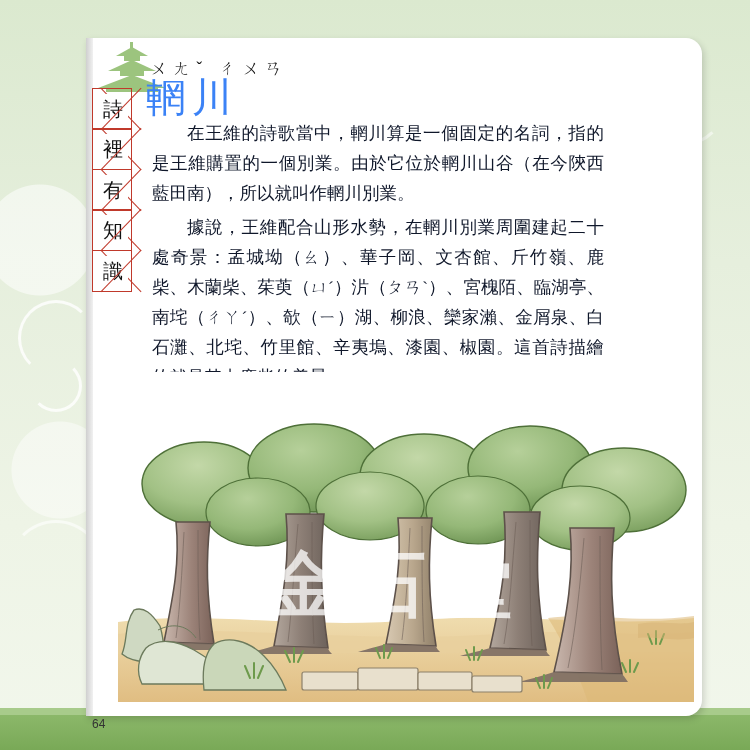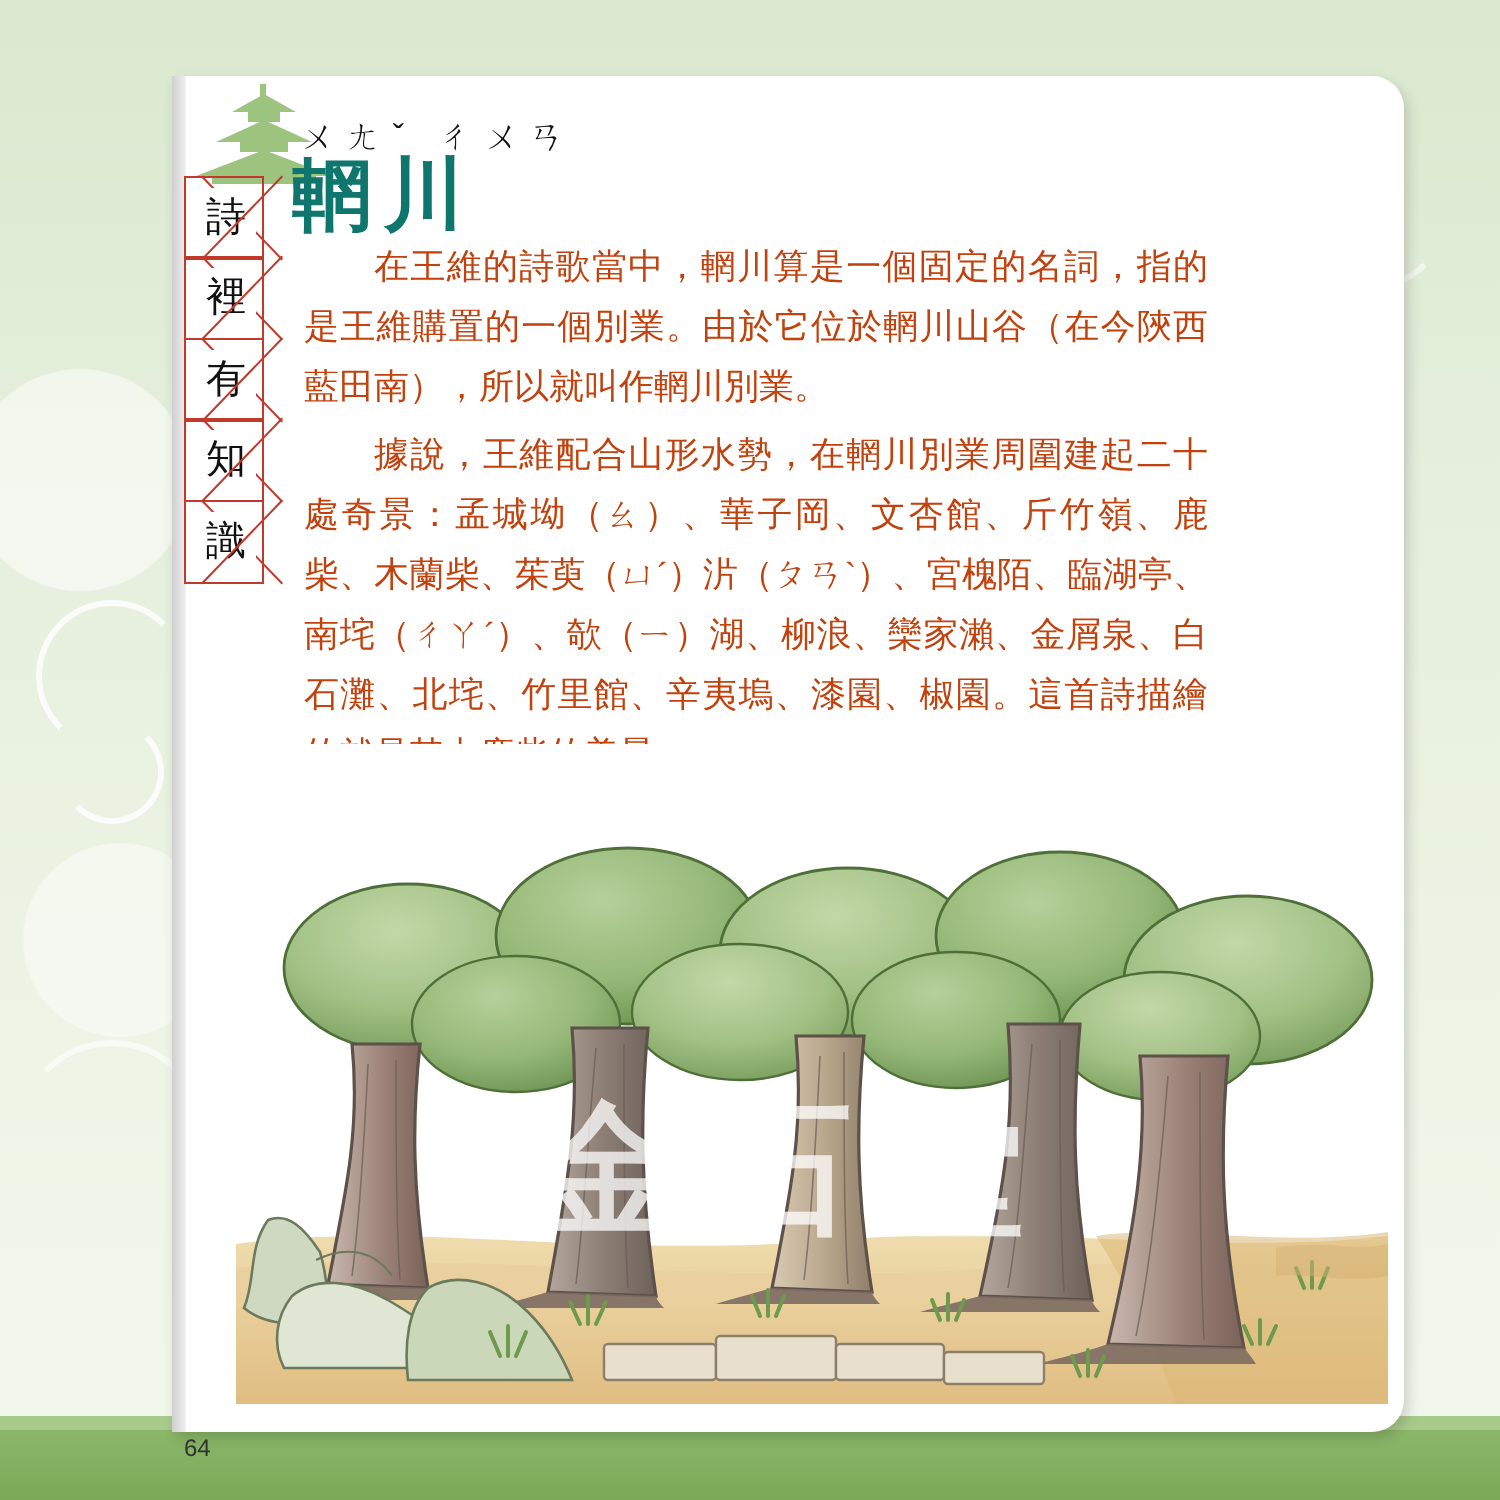--- a/index.html
+++ b/index.html
@@ -86,23 +86,23 @@
     font-size: 17px;
     color: #111;
     letter-spacing: 6px;
     height: 14px;
     line-height: 14px;
     margin-left: 4px;
     font-family: "Liberation Sans", sans-serif;
   }
   .title-main {
     font-size: 40px;
-    font-weight: bold;
+    font-weight: normal;
     letter-spacing: 6px;
-    color: #0f766e;
+    color: #3b82f6;
     line-height: 44px;
   }
 
   
   .vtab {
     position: absolute;
     left: 92px; top: 88px;
     width: 42px;
   }
   .vtab-cell {
@@ -138,21 +138,21 @@
     color: #111;
   }
 
   
   .body-text {
     position: absolute;
     left: 152px; top: 118px;
     width: 452px;
     font-size: 17.5px;
     line-height: 30px;
-    color: #c2410c;
+    color: #0f172a;
     text-align: justify;
   }
   .body-text p {
     margin: 0 0 4px 0;
     text-indent: 2em;
   }
 
   
   .illus {
     position: absolute;

